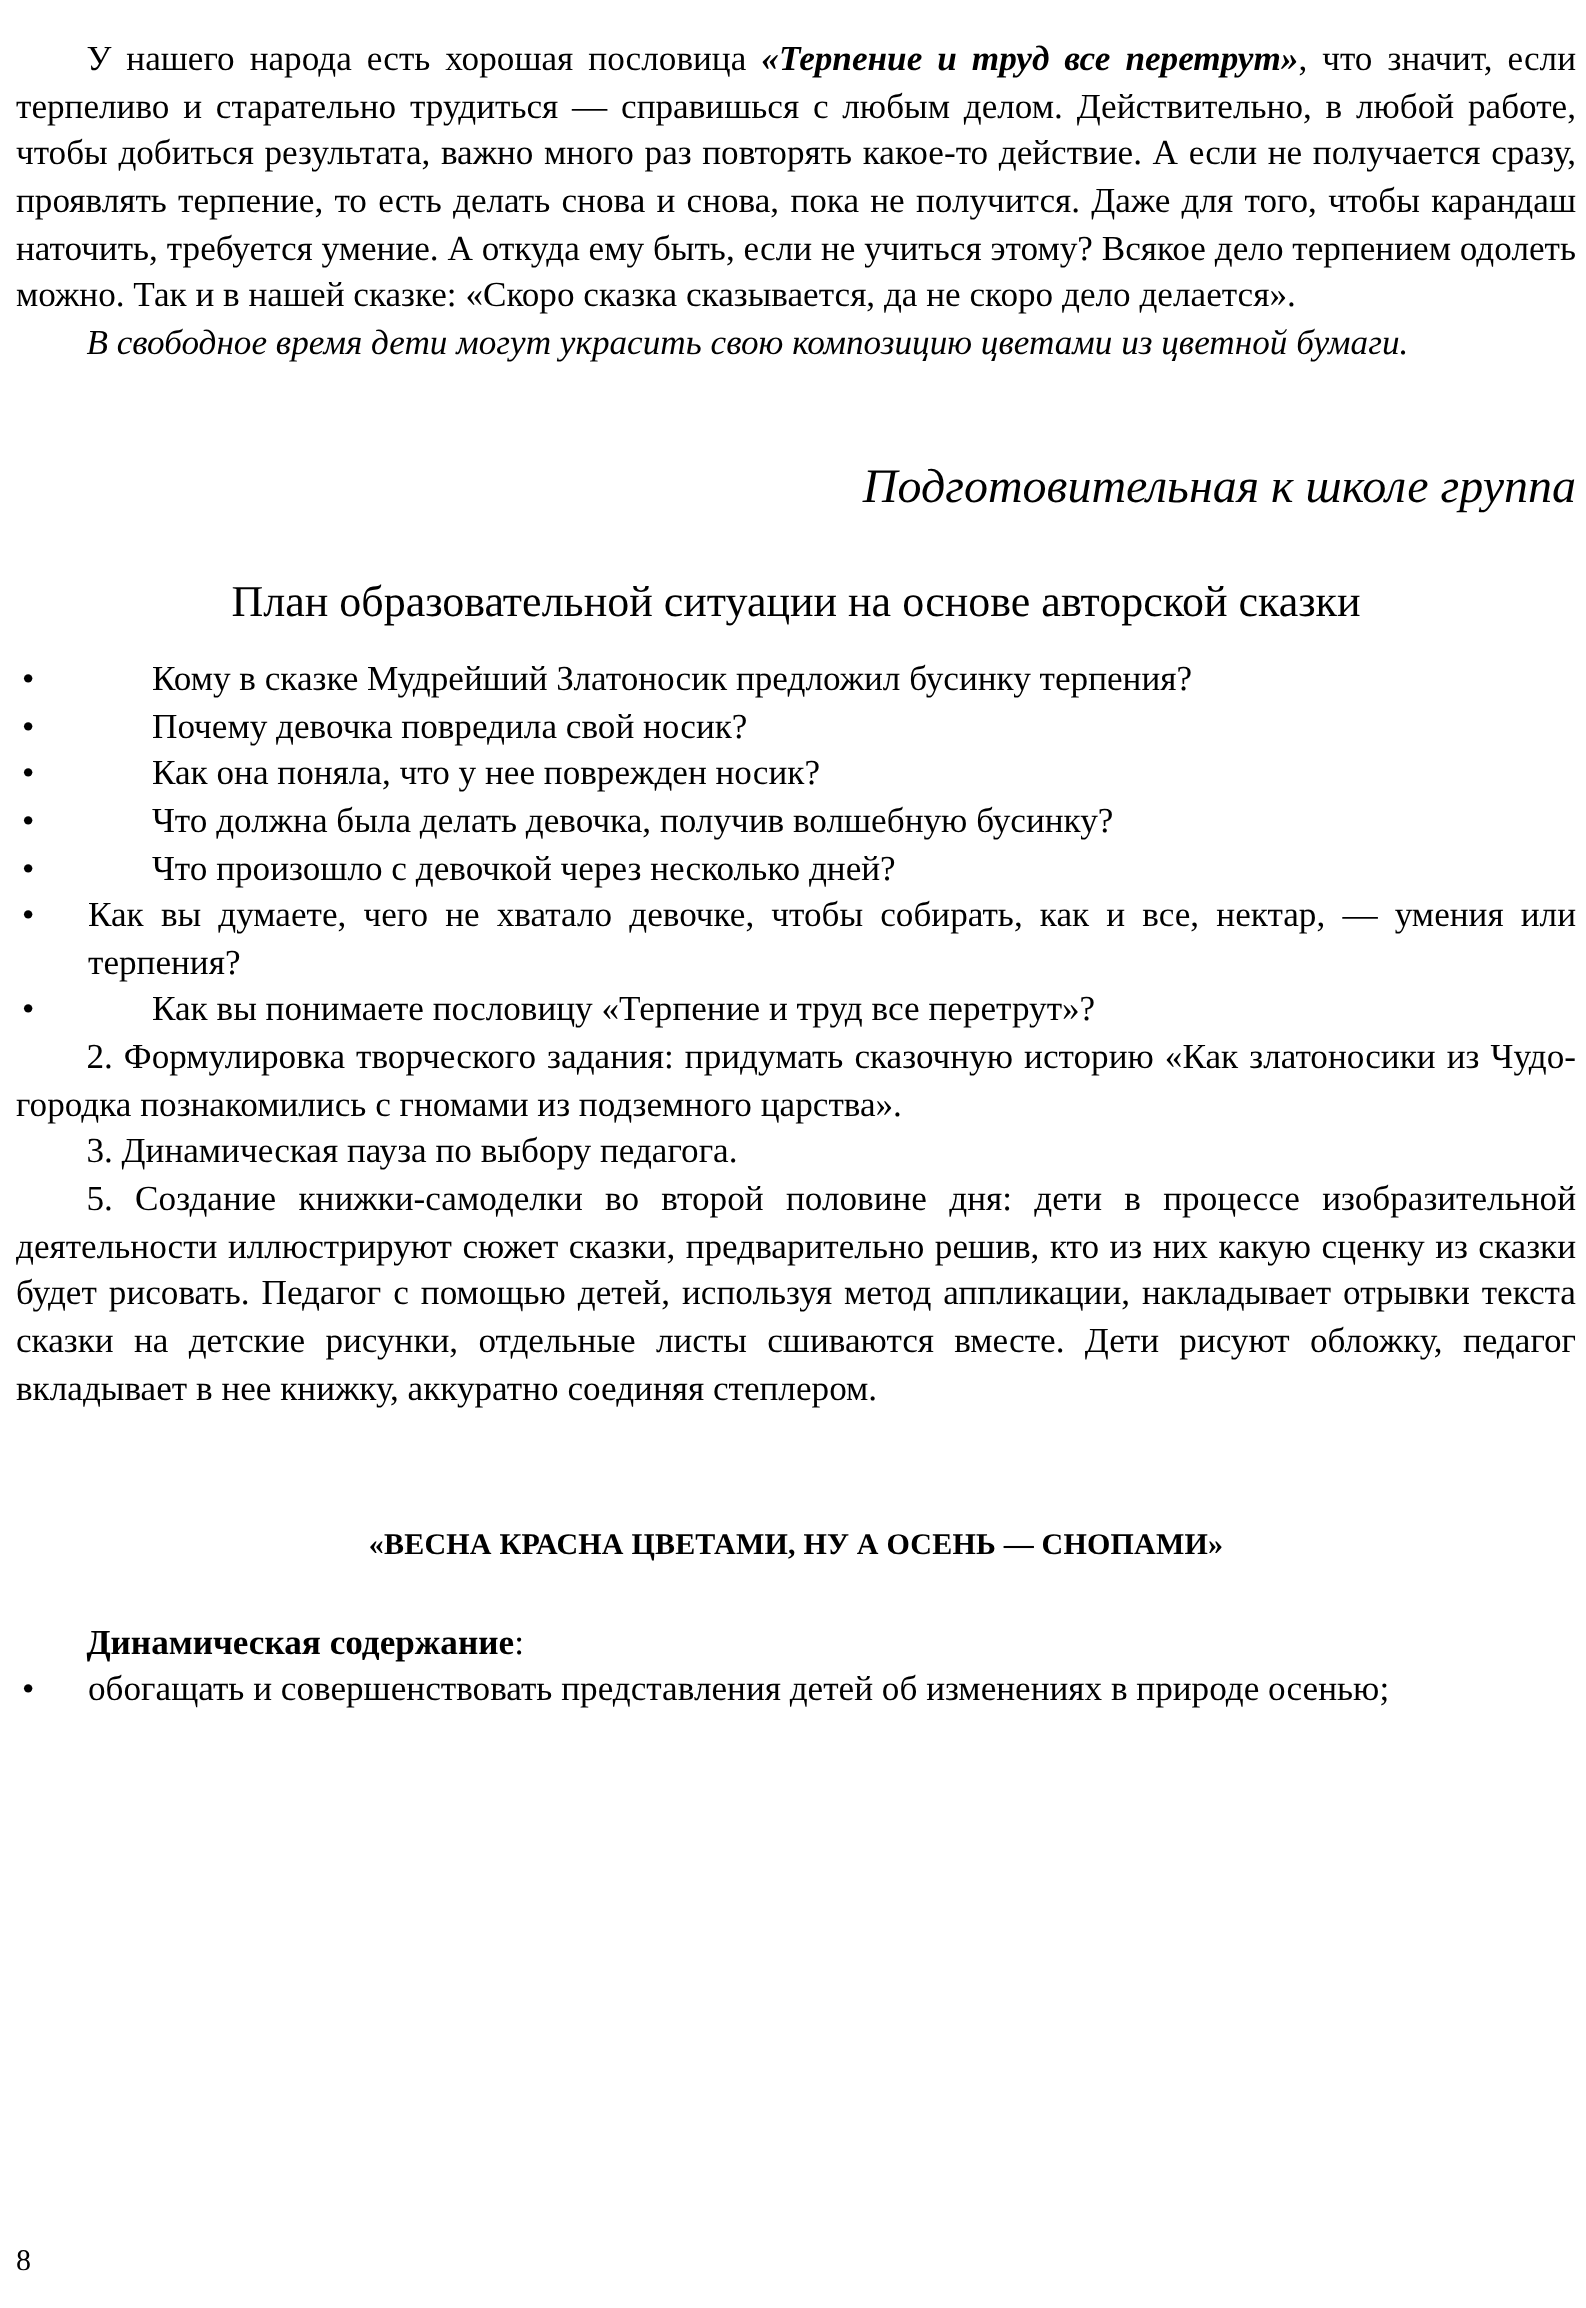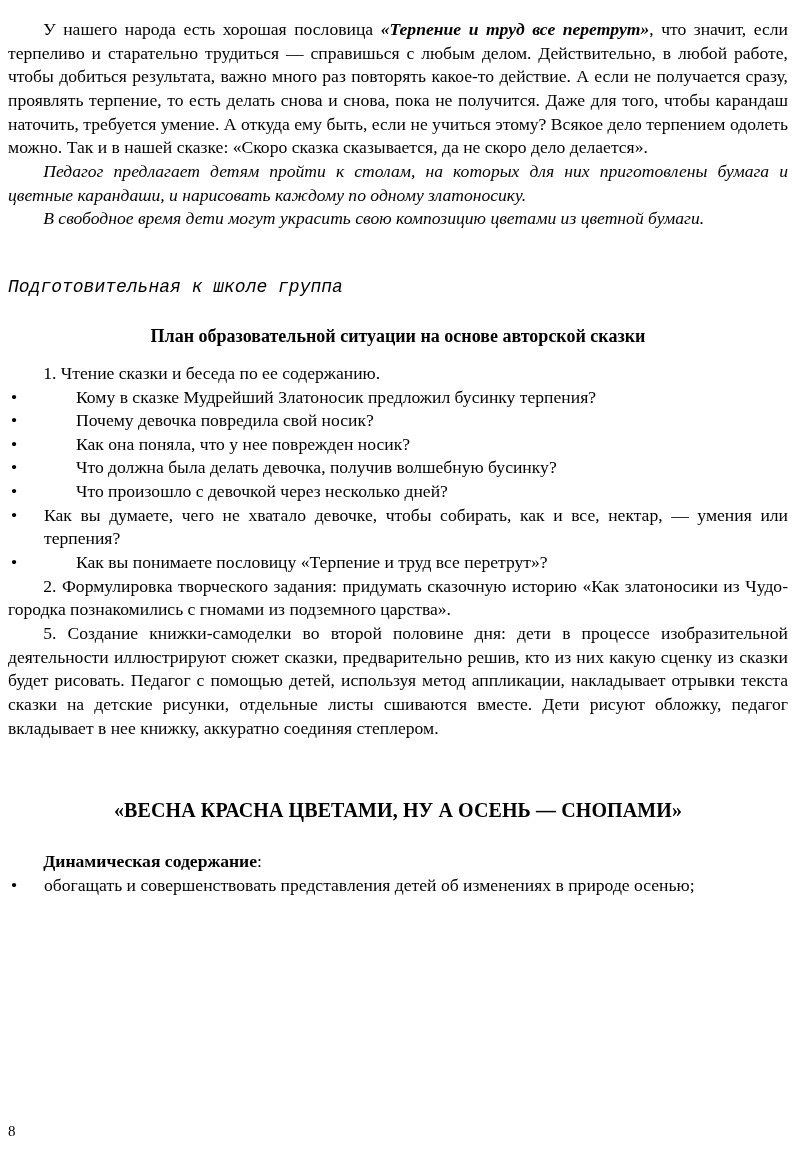--- a/index.html
+++ b/index.html
@@ -40,37 +40,37 @@
     font-style: italic;
   }
   .bold {
     font-weight: bold;
   }
   .bolditalic {
     font-weight: bold;
     font-style: italic;
   }
   .right-italic {
+    text-align: right;
     font-style: italic;
-    font-size: 18px;
-    font-family: Liberation Mono, monospace;
+    font-size: 24px;
   }
   .spacer-lg { height: 44px; }
   .spacer-md { height: 26px; }
   .spacer-sm { height: 13px; }
   .heading-center {
     text-align: center;
-    font-weight: bold;
-    font-size: 18px;
+    font-weight: normal;
+    font-size: 22px;
     line-height: 1.32;
   }
   .heading-big {
     text-align: center;
     font-weight: bold;
-    font-size: 20px;
+    font-size: 15px;
     letter-spacing: 0.1px;
   }
   .numbered {
     text-indent: 2.0em;
     text-align: justify;
   }
   .bullet-row {
     display: flex;
     align-items: flex-start;
     text-align: justify;
@@ -95,36 +95,34 @@
   .tight { text-align: left; margin-left: 32px; }
 </style>
 </head>
 <body>
 
 <div class="page">
   <div class="content">
 
     <p class="indent"><span>У нашего народа есть хорошая пословица </span><span class="bolditalic">«Терпение и труд все перетрут»</span><span>, что значит, если терпеливо и старательно трудиться — справишься с любым делом. Действительно, в любой работе, чтобы добиться результата, важно много раз повторять какое-то действие. А если не получается сразу, проявлять терпение, то есть делать снова и снова, пока не получится. Даже для того, чтобы карандаш наточить, требуется умение. А откуда ему быть, если не учиться этому? Всякое дело терпением одолеть можно. Так и в нашей сказке: «Скоро сказка сказывается, да не скоро дело делается».</span></p>
 
-    <p class="indent italic">Педагог предлагает детям пройти к столам, на которых для них приготовлены бумага и цветные карандаши, и нарисовать каждому по одному златоносику.</p>
 
 
     <p class="indent italic">В свободное время дети могут украсить свою композицию цветами из цветной бумаги.</p>
 
     <div class="spacer-lg"></div>
 
     <p class="right-italic">Подготовительная к школе группа</p>
 
     <div class="spacer-md"></div>
 
     <p class="heading-center">План образовательной ситуации на основе авторской сказки</p>
 
     <div class="spacer-sm"></div>
 
-    <p class="numbered">1. Чтение сказки и беседа по ее содержанию.</p>
 
     <div class="bullet-row">
       <span class="bullet-mark">•</span>
       <span class="bullet-text tight">Кому в сказке Мудрейший Златоносик предложил бусинку терпения?</span>
     </div>
     <div class="bullet-row">
       <span class="bullet-mark">•</span>
       <span class="bullet-text tight">Почему девочка повредила свой носик?</span>
     </div>
     <div class="bullet-row">
@@ -142,20 +140,21 @@
     <div class="bullet-row">
       <span class="bullet-mark">•</span>
       <span class="bullet-text">Как вы думаете, чего не хватало девочке, чтобы собирать, как и все, нектар, — умения или терпения?</span>
     </div>
     <div class="bullet-row">
       <span class="bullet-mark">•</span>
       <span class="bullet-text tight">Как вы понимаете пословицу «Терпение и труд все перетрут»?</span>
     </div>
 
     <p class="numbered">2. Формулировка творческого задания: придумать сказочную историю «Как златоносики из Чудо-городка познакомились с гномами из подземного царства».</p>
+    <p class="numbered">3. Динамическая пауза по выбору педагога.</p>
     <p class="numbered">5. Создание книжки-самоделки во второй половине дня: дети в процессе изобразительной деятельности иллюстрируют сюжет сказки, предварительно решив, кто из них какую сценку из сказки будет рисовать. Педагог с помощью детей, используя метод аппликации, накладывает отрывки текста сказки на детские рисунки, отдельные листы сшиваются вместе. Дети рисуют обложку, педагог вкладывает в нее книжку, аккуратно соединяя степлером.</p>
 
     <div class="spacer-lg"></div>
     <div class="spacer-sm"></div>
 
     <p class="heading-big">«ВЕСНА КРАСНА ЦВЕТАМИ, НУ А ОСЕНЬ — СНОПАМИ»</p>
 
     <div class="spacer-md"></div>
 
     <p><span class="bold" style="margin-left:2.0em;">Динамическая содержание</span><span>:</span></p>

